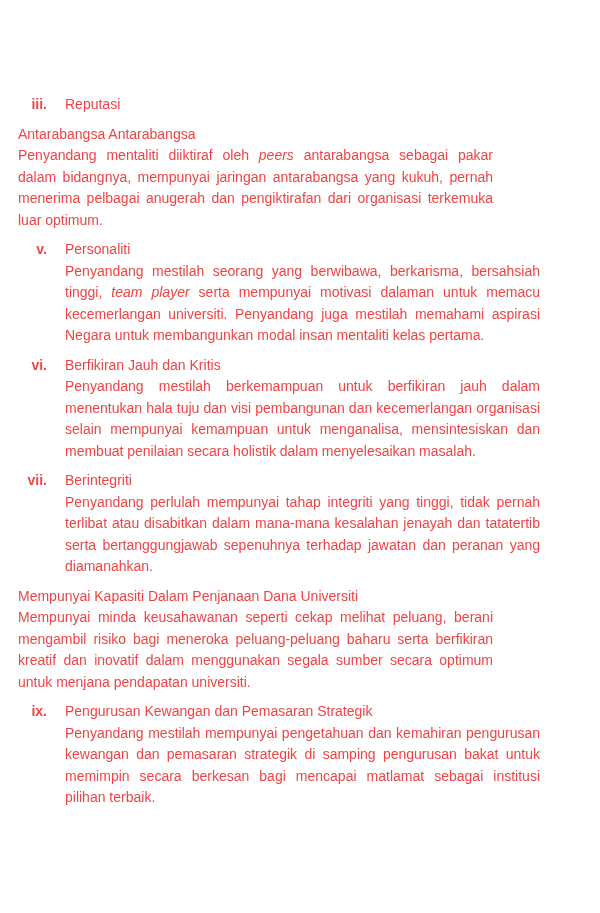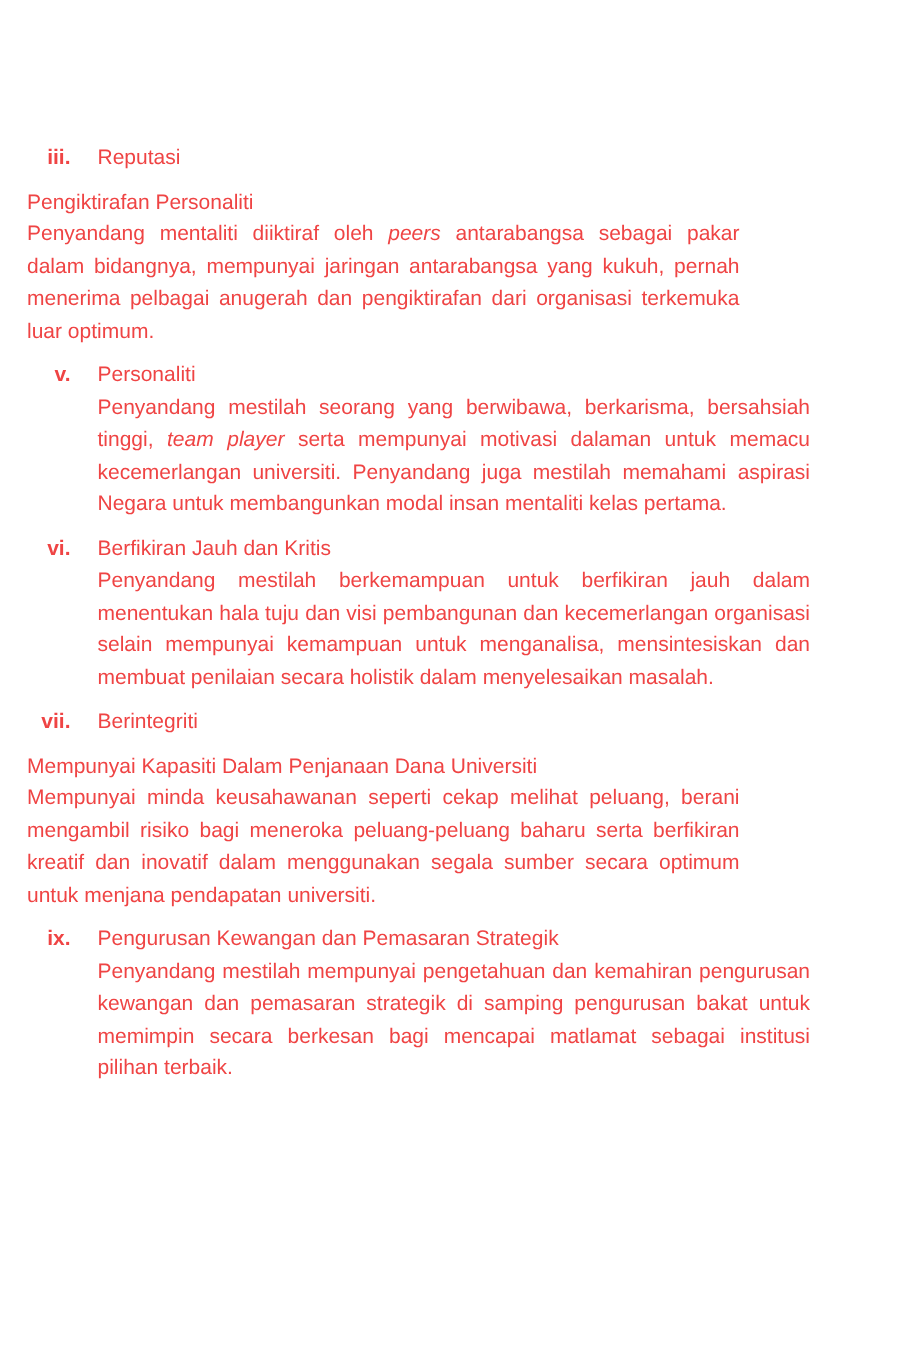--- a/index.html
+++ b/index.html
@@ -59,21 +59,21 @@
 
     <div class="section">
       <div class="num">iii.</div>
       <div class="content">
         <div class="title">Reputasi</div>
       </div>
     </div>
 
     <div class="section">
       <div class="content">
-        <div class="title">Pengiktirafan Personaliti</div>
+        <div class="title">Antarabangsa Antarabangsa</div>
         <p class="body"><span>Penyandang mentaliti diiktiraf oleh </span><i>peers</i><span> antarabangsa sebagai pakar dalam bidangnya, mempunyai jaringan antarabangsa yang kukuh, pernah menerima pelbagai anugerah dan pengiktirafan dari organisasi terkemuka luar optimum.</span></p>
       </div>
     </div>
 
     <div class="section">
       <div class="num">v.</div>
       <div class="content">
         <div class="title">Personaliti</div>
         <p class="body"><span>Penyandang mestilah seorang yang berwibawa, berkarisma, bersahsiah tinggi, </span><i>team player</i><span> serta mempunyai motivasi dalaman untuk memacu kecemerlangan universiti. Penyandang juga mestilah memahami aspirasi Negara untuk membangunkan modal insan mentaliti kelas pertama.</span></p>
       </div>
@@ -84,20 +84,21 @@
       <div class="content">
         <div class="title">Berfikiran Jauh dan Kritis</div>
         <p class="body"><span>Penyandang mestilah berkemampuan untuk berfikiran jauh dalam menentukan hala tuju dan visi pembangunan dan kecemerlangan organisasi selain mempunyai kemampuan untuk menganalisa, mensintesiskan dan membuat penilaian secara holistik dalam menyelesaikan masalah.</span></p>
       </div>
     </div>
 
     <div class="section">
       <div class="num">vii.</div>
       <div class="content">
         <div class="title">Berintegriti</div>
+        <p class="body"><span>Penyandang perlulah mempunyai tahap integriti yang tinggi, tidak pernah terlibat atau disabitkan dalam mana-mana kesalahan jenayah dan tatatertib serta bertanggungjawab sepenuhnya terhadap jawatan dan peranan yang diamanahkan.</span></p>
       </div>
     </div>
 
     <div class="section">
       <div class="content">
         <div class="title">Mempunyai Kapasiti Dalam Penjanaan Dana Universiti</div>
         <p class="body"><span>Mempunyai minda keusahawanan seperti cekap melihat peluang, berani mengambil risiko bagi meneroka peluang-peluang baharu serta berfikiran kreatif dan inovatif dalam menggunakan segala sumber secara optimum untuk menjana pendapatan universiti.</span></p>
       </div>
     </div>
 

